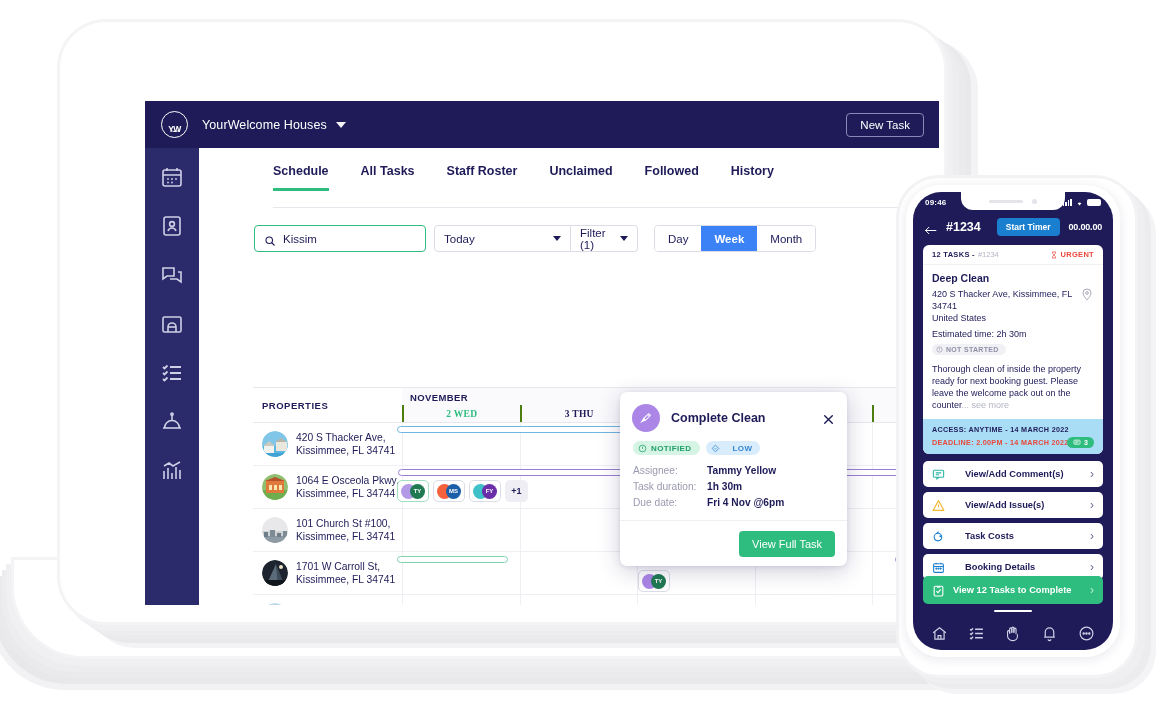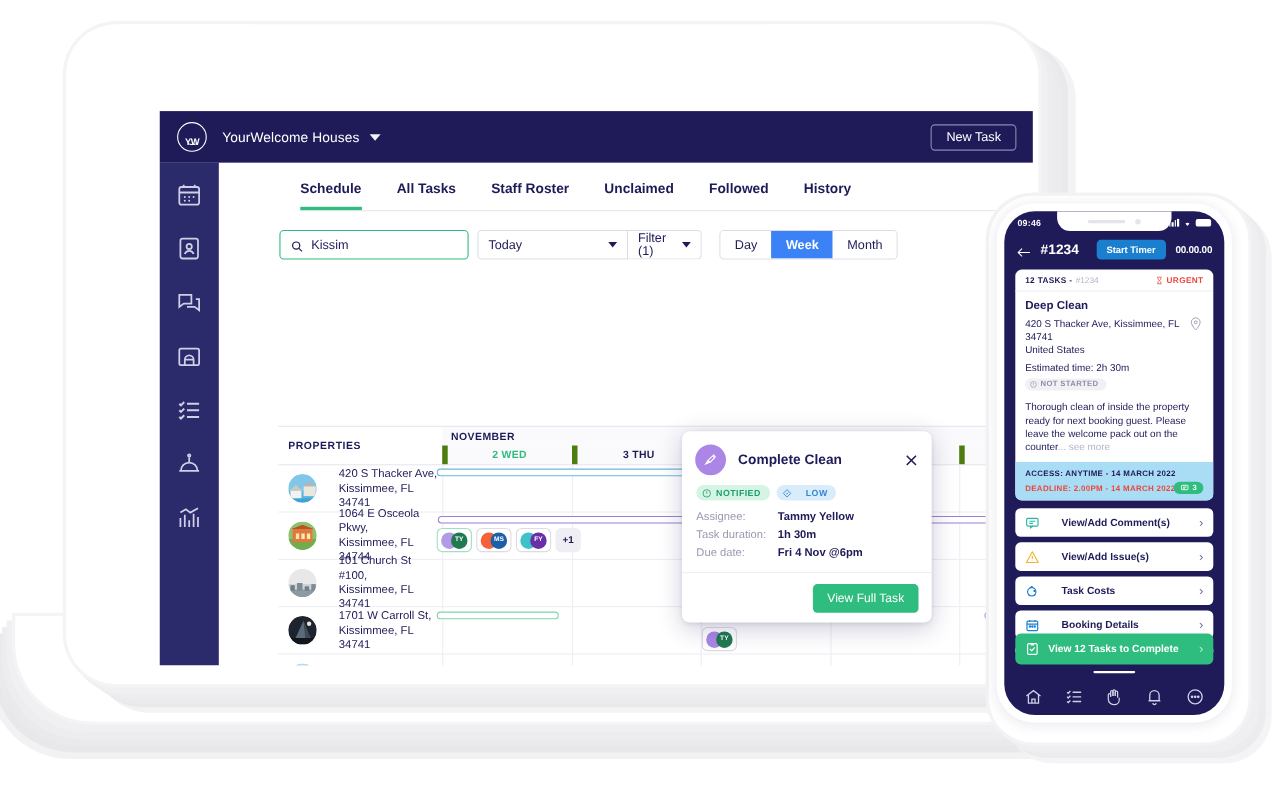--- a/index.html
+++ b/index.html
@@ -99,21 +99,21 @@
   .content {
     position: absolute; left: 54px; top: 47px; width: 740px; height: 457px;
     background: #ffffff;
   }
   .page-title {
     font-size: 23px; font-weight: bold; color: #1e1b58;
     margin: 19px 0 0 55px; letter-spacing: .2px;
   }
   .tabs {
     display: flex; gap: 32px; margin: 16px 0 0 74px;
-    border-bottom: 1px solid #e7e7ee; padding-bottom: 0;
+    border-bottom: 1px solid #e7e7ee; padding-bottom: 16px;
     position: relative;
   }
   .tab {
     font-size: 12.5px; font-weight: bold; color: #1e1b58;
     padding-bottom: 10px; cursor: pointer; white-space: nowrap;
   }
   .tab.active { border-bottom: 3px solid #2ebd7e; }
 
   .toolbar { display: flex; align-items: center; margin: 17px 0 0 55px; gap: 0; }
   .search-box {
@@ -160,29 +160,29 @@
     position: absolute; left: 149px; top: 0; width: 591px; height: 18px;
     border-top: 1px solid #e7e7ee; background: #fafafc;
     font-size: 9.5px; font-weight: bold; color: #1e1b58; letter-spacing: .4px;
     padding: 4px 0 0 8px;
   }
   .day-head {
     position: absolute; left: 149px; top: 18px; width: 591px; height: 18px;
     display: flex; border-bottom: 1px solid #e7e7ee; background: #fafafc;
   }
   .day-cell {
-    width: 117.5px; border-left: 5px solid #4d7c0f;
+    width: 117.5px; border-left: 2px solid #4d7c0f;
     display: flex; align-items: center; justify-content: center;
-    font-size: 9.5px; font-weight: bold; color: #1e1b58; letter-spacing:.3px;
+    font-size: 9.5px; font-weight: bold; color: #1e1b58; letter-spacing:.3px;font-family:Liberation Serif, serif;
   }
   .day-cell.today { color: #2ebd7e; }
 
   .prop-list { position: absolute; left: 0; top: 36px; width: 149px; }
   .prop-row {
-    height: 43px; display: flex; align-items: center; gap: 20px;
+    height: 43px; display: flex; align-items: center; gap: 8px;
     border-bottom: 1px solid #eeeef3; padding-left: 9px;
   }
   .prop-thumb { width: 26px; height: 26px; border-radius: 50%; flex: none; overflow: hidden; }
   .prop-addr { font-size: 10.3px; line-height: 13px; color: #1e1b58; }
 
   .cal-body { position: absolute; left: 149px; top: 36px; width: 591px; height: 215px; }
   .cal-cols { position: absolute; inset: 0; display: flex; }
   .cal-col { width: 117.5px; border-left: 1px solid #eeeef3; height: 100%; }
   .cal-rows { position: absolute; inset: 0; }
   .cal-row { height: 43px; border-bottom: 1px solid #eeeef3; position: relative; }

